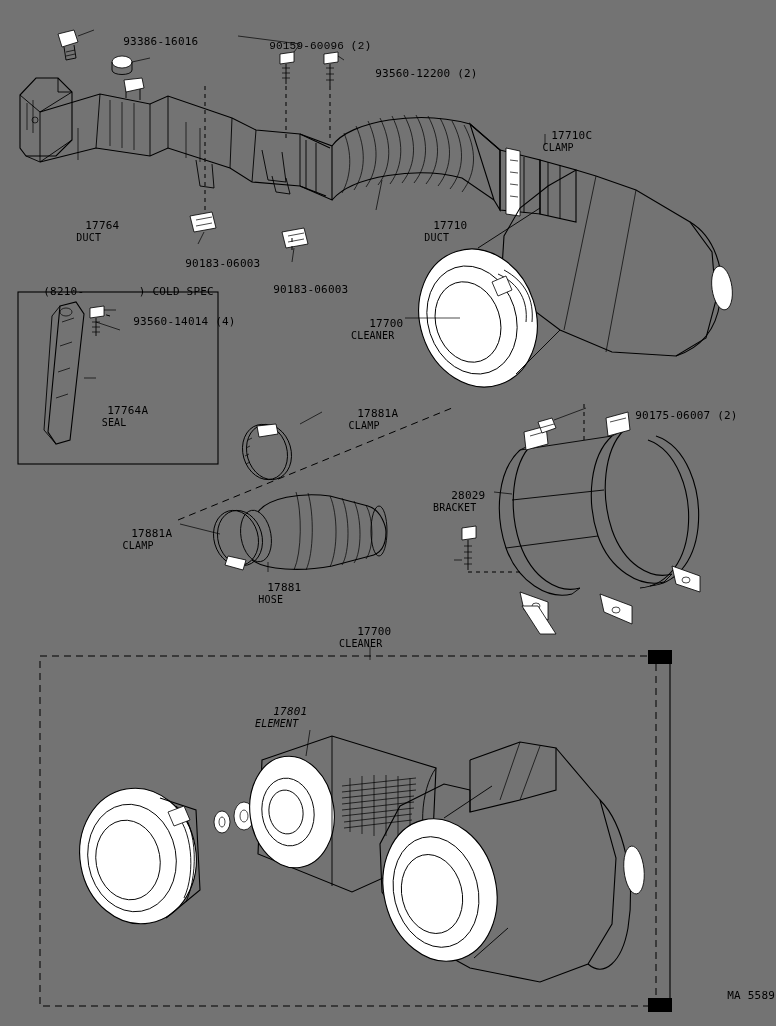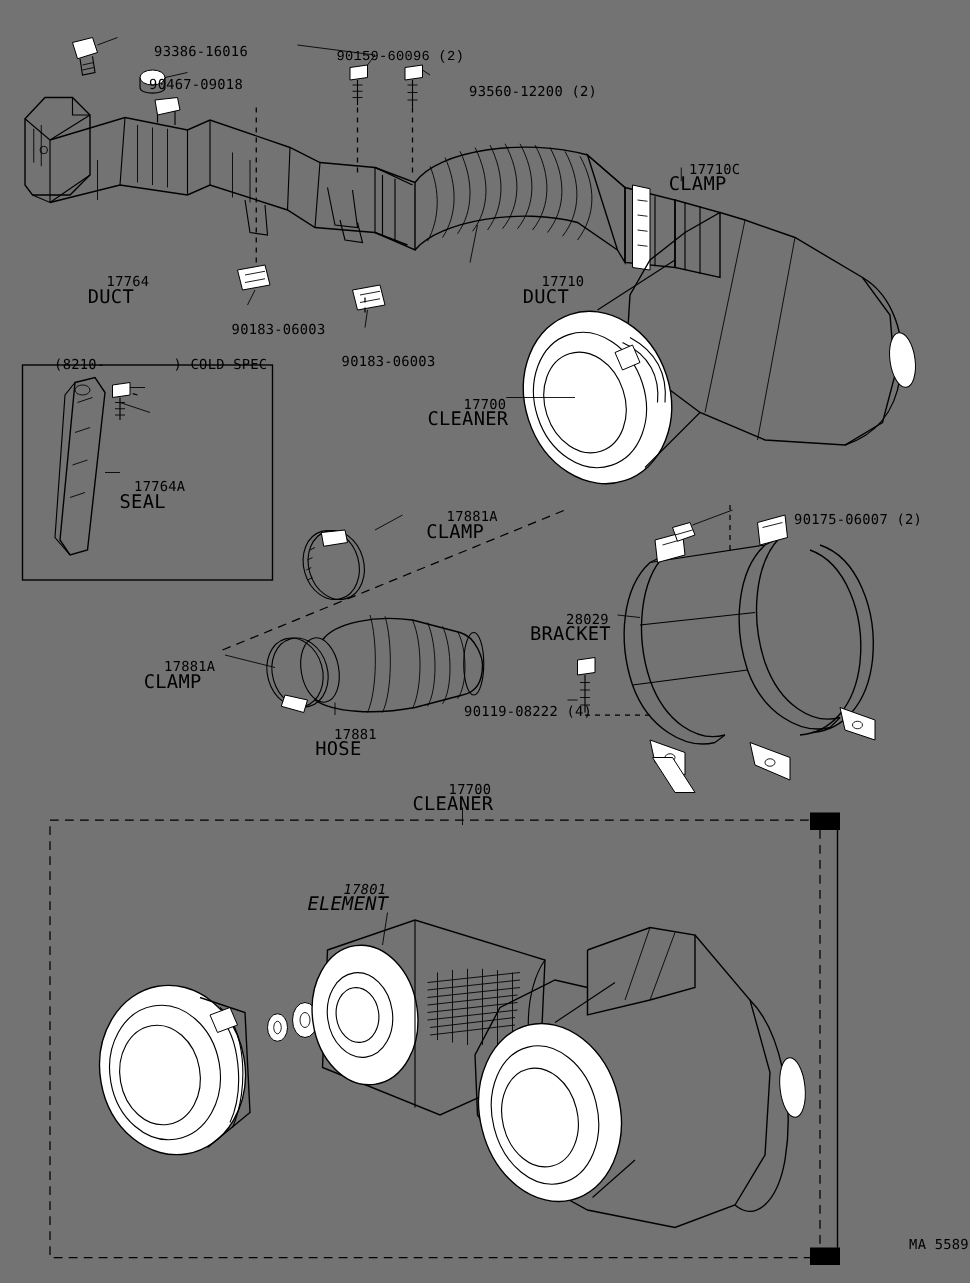--- a/index.html
+++ b/index.html
@@ -21,21 +21,21 @@
     position: absolute;
     font-family: "DejaVu Sans Mono", monospace;
     font-size: 11px;
     line-height: 12px;
     letter-spacing: 0.2px;
     color: #000;
     white-space: pre;
   }
   .lbl .sub {
     display: block;
-    font-size: 15px;
+    font-size: 10px;
     line-height: 11px;
     letter-spacing: 0.2px;
   }
   .code { font-size: 11px; }
   svg.art {
     position: absolute;
     left: 0;
     top: 0;
     width: 776px;
     height: 1026px;
@@ -321,23 +321,20 @@
       <path class="thin" d="M444 818 L492 786 M474 958 L508 928"></path>
       <path class="hair" d="M520 742 L500 800 M540 746 L520 800"></path>
     </g>
 
   </svg>
 
   <div class="lbl" style="left:96px; top:24px;">
     <span>93386-16016</span>
   </div>
 
-  <div class="lbl" style="left:92px; top:50px;">
-    <span>90467-09018</span>
-  </div>
 
   <div class="lbl" style="left:242px; top:28px;font-family:Liberation Mono, monospace;">
     <span>90159-60096 (2)</span>
   </div>
 
   <div class="lbl" style="left:348px; top:56px;">
     <span>93560-12200 (2)</span>
   </div>
 
   <div class="lbl" style="left:58px; top:208px;">
@@ -361,22 +358,25 @@
   </div>
 
   <div class="lbl" style="left:342px; top:306px;">
     <span>17700</span><span class="sub">CLEANER</span>
   </div>
 
   <div class="lbl" style="left:16px; top:274px;">
     <span>(8210-        ) COLD SPEC</span>
   </div>
 
-
-  <div class="lbl" style="left:80px; top:372px;">
+  <div class="lbl" style="left:106px; top:304px;">
+    <span>93560-14014 (4)</span>
+  </div>
+
+  <div class="lbl" style="left:80px; top:393px;">
     <span>17764A</span><span class="sub">SEAL</span>
   </div>
 
   <div class="lbl" style="left:330px; top:396px;">
     <span>17881A</span><span class="sub">CLAMP</span>
   </div>
 
   <div class="lbl" style="left:104px; top:516px;">
     <span>17881A</span><span class="sub">CLAMP</span>
   </div>
@@ -386,23 +386,20 @@
   </div>
 
   <div class="lbl" style="left:608px; top:398px;">
     <span>90175-06007 (2)</span>
   </div>
 
   <div class="lbl" style="left:424px; top:478px;">
     <span>28029</span><span class="sub">BRACKET</span>
   </div>
 
-  <div class="lbl" style="left:344px; top:552px;">
-    <span>90119-08222 (4)</span>
-  </div>
 
   <div class="lbl" style="left:330px; top:614px;">
     <span>17700</span><span class="sub">CLEANER</span>
   </div>
 
   <div class="lbl" style="left:246px; top:694px;font-style:italic;">
     <span>17801</span><span class="sub">ELEMENT</span>
   </div>
 
   <div class="lbl code" style="left:700px; top:978px;">

